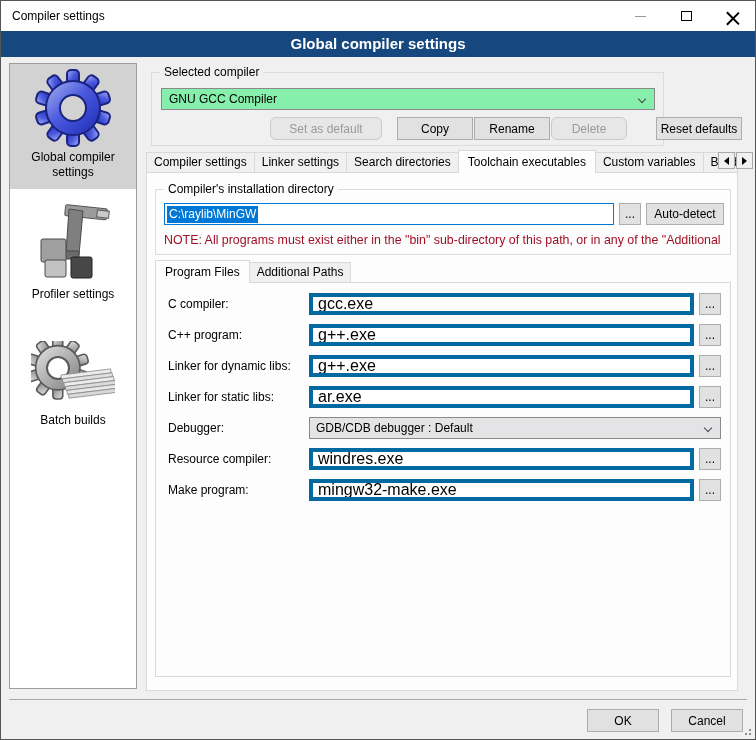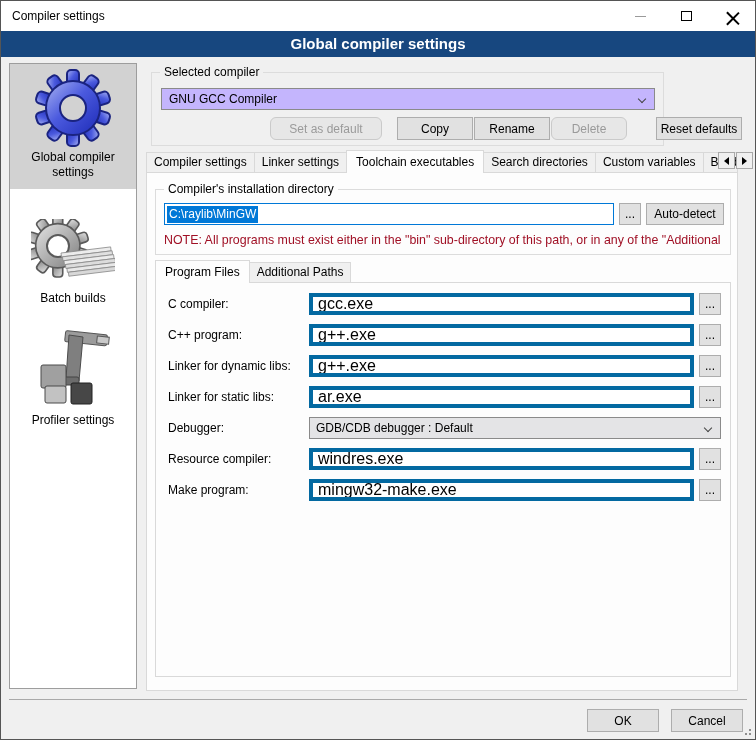--- a/index.html
+++ b/index.html
@@ -38,21 +38,21 @@
   .group-label { position:absolute; top:-8px; left:8px; padding:0 4px; background:#f0f0f0; white-space:nowrap; }
   .on-white .group-label, .group.on-white .group-label { background:#fdfdfd; }
   
   .pushbtn { background:#e1e1e1; border:1px solid #adadad; text-align:center; line-height:20px; height:23px;
     font-size:12px; color:#000; white-space:nowrap; }
   .pushbtn.disabled { color:#9a9a9a; border-color:#cacaca; background:#e7e7e7;border-radius:6px; }
   .mini-btn { width:22px; height:22px; background:#e1e1e1; border:1px solid #adadad; text-align:center; line-height:14px; font-size:12px; }
   
   #group-compiler { left:150px; top:71px; width:513px; height:74px; }
   .combo-main { position:absolute; left:9px; right:8px; top:15px; height:22px; border:1px solid #8a8a8a;
-    background:#c4b5fd; display:flex; align-items:center; padding:0 24px 0 7px; }
+    background:#86efac; display:flex; align-items:center; padding:0 24px 0 7px; }
   .chev { position:absolute; right:9px; top:7px; width:6px; height:6px; border:solid #444;
     border-width:0 1.4px 1.4px 0; transform:rotate(45deg); }
   .grp-btn { position:absolute; top:44px; }
   .b-setdefault { left:118px; width:112px; }
   .b-copy   { left:245px; width:76px; }
   .b-rename { left:322px; width:76px; }
   .b-delete { left:399px; width:76px; }
   .b-reset  { left:504px; width:86px; }
   
   .tabs-outer { position:absolute; left:145px; top:149px; height:23px; display:flex; align-items:flex-end; width:592px; overflow:hidden; }
@@ -135,20 +135,34 @@
           <rect x="34" y="2" width="12" height="16" rx="4" transform="rotate(180 40 40)"></rect>
           <rect x="34" y="2" width="12" height="16" rx="4" transform="rotate(216 40 40)"></rect>
           <rect x="34" y="2" width="12" height="16" rx="4" transform="rotate(252 40 40)"></rect>
           <rect x="34" y="2" width="12" height="16" rx="4" transform="rotate(288 40 40)"></rect>
           <rect x="34" y="2" width="12" height="16" rx="4" transform="rotate(324 40 40)"></rect>
           <circle cx="40" cy="40" r="27"></circle>
         </g>
         <circle cx="40" cy="40" r="13" fill="#d2d2d2" stroke="#1a2380" stroke-width="2"></circle>
       </svg>
       <span>Global compiler settings</span>
+    </div>
+    <div class="side-item">
+      <svg class="side-icon" width="80" height="86" viewBox="0 0 80 86">
+        <g transform="rotate(6 55 14)">
+          <rect x="32" y="8" width="42" height="11" rx="2" fill="#9b9b9b" stroke="#555"></rect>
+          <rect x="64" y="10" width="12" height="7" fill="#c9c9c9" stroke="#555"></rect>
+        </g>
+        <path d="M36,10 L50,12 L46,56 L33,54 Z" fill="#7f7f7f" stroke="#4c4c4c"></path>
+        <rect x="30" y="52" width="16" height="8" rx="2" fill="#6c6c6c" stroke="#444"></rect>
+        <rect x="8" y="40" width="25" height="23" rx="2" fill="#a0a0a0" stroke="#4a4a4a"></rect>
+        <rect x="12" y="61" width="21" height="17" rx="2" fill="#c2c2c2" stroke="#4a4a4a"></rect>
+        <rect x="38" y="58" width="21" height="21" rx="2" fill="#474747" stroke="#222"></rect>
+      </svg>
+      <span>Profiler settings</span>
     </div>
     <div class="side-item batch">
       <svg class="side-icon" width="84" height="70" viewBox="0 0 84 70">
         <defs>
           <linearGradient id="gg" x1="0" y1="0" x2="1" y2="1">
             <stop offset="0" stop-color="#e3e3e3"></stop>
               <stop offset="1" stop-color="#7d7d7d"></stop>
           </linearGradient>
         </defs>
         <g fill="url(#gg)" stroke="#5a5a5a" stroke-width="2" transform="translate(-6,-6) scale(0.82)">
@@ -169,54 +183,40 @@
           <rect x="0" y="0" width="50" height="4" fill="#ececec" stroke="#8a8a8a" stroke-width="0.8"></rect>
           <rect x="1" y="4" width="50" height="4" fill="#e0e0e0" stroke="#8a8a8a" stroke-width="0.8"></rect>
           <rect x="2" y="8" width="50" height="4" fill="#ececec" stroke="#8a8a8a" stroke-width="0.8"></rect>
           <rect x="3" y="12" width="50" height="4" fill="#dcdcdc" stroke="#8a8a8a" stroke-width="0.8"></rect>
           <rect x="4" y="16" width="50" height="4" fill="#e8e8e8" stroke="#8a8a8a" stroke-width="0.8"></rect>
           <rect x="5" y="20" width="50" height="4" fill="#d8d8d8" stroke="#8a8a8a" stroke-width="0.8"></rect>
         </g>
       </svg>
       <span>Batch builds</span>
     </div>
-    <div class="side-item">
-      <svg class="side-icon" width="80" height="86" viewBox="0 0 80 86">
-        <g transform="rotate(6 55 14)">
-          <rect x="32" y="8" width="42" height="11" rx="2" fill="#9b9b9b" stroke="#555"></rect>
-          <rect x="64" y="10" width="12" height="7" fill="#c9c9c9" stroke="#555"></rect>
-        </g>
-        <path d="M36,10 L50,12 L46,56 L33,54 Z" fill="#7f7f7f" stroke="#4c4c4c"></path>
-        <rect x="30" y="52" width="16" height="8" rx="2" fill="#6c6c6c" stroke="#444"></rect>
-        <rect x="8" y="40" width="25" height="23" rx="2" fill="#a0a0a0" stroke="#4a4a4a"></rect>
-        <rect x="12" y="61" width="21" height="17" rx="2" fill="#c2c2c2" stroke="#4a4a4a"></rect>
-        <rect x="38" y="58" width="21" height="21" rx="2" fill="#474747" stroke="#222"></rect>
-      </svg>
-      <span>Profiler settings</span>
-    </div>
   </div>
 
   <div class="group" id="group-compiler">
     <span class="group-label">Selected compiler</span>
     <div class="combo-main">
       <span>GNU GCC Compiler</span>
       <span class="chev"></span>
     </div>
     <button class="pushbtn grp-btn b-setdefault disabled">Set as default</button>
     <button class="pushbtn grp-btn b-copy">Copy</button>
     <button class="pushbtn grp-btn b-rename">Rename</button>
     <button class="pushbtn grp-btn b-delete disabled">Delete</button>
     <button class="pushbtn grp-btn b-reset">Reset defaults</button>
   </div>
 
   <div class="tabs-outer">
     <span class="tab">Compiler settings</span>
     <span class="tab">Linker settings</span>
+    <span class="tab">Search directories</span>
     <span class="tab active">Toolchain executables</span>
-    <span class="tab">Search directories</span>
     <span class="tab">Custom variables</span>
     <span class="tab truncated">Build options</span>
   </div>
   <span class="tab-scroll" id="tabScrollL">
       <span class="tri-left"></span>
     </span>
   <span class="tab-scroll" id="tabScrollR">
       <span class="tri-right"></span>
     </span>
 

